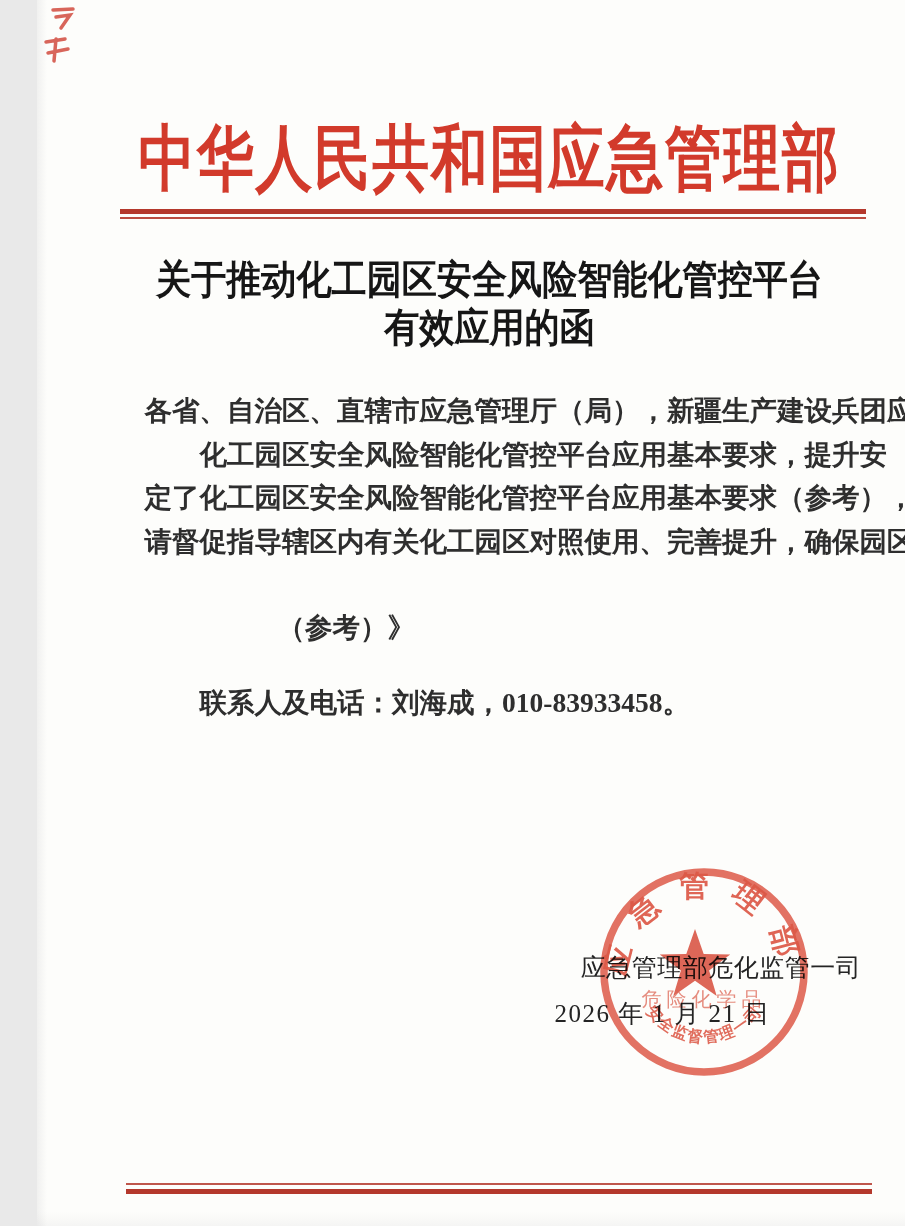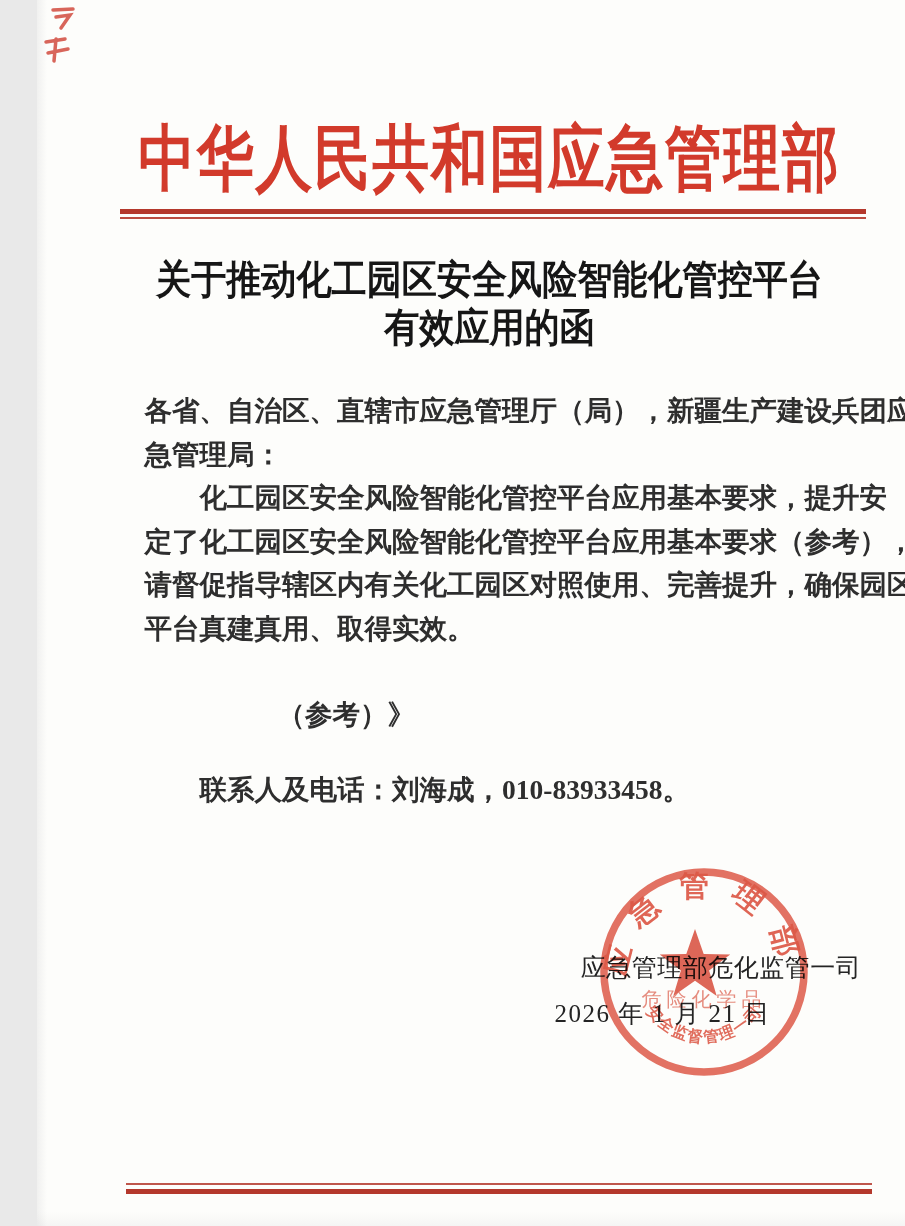--- a/index.html
+++ b/index.html
@@ -74,25 +74,23 @@
       <div class="thin"></div>
     </div>
 
     <div class="doc-title">
       <div>关于推动化工园区安全风险智能化管控平台</div>
       <div>有效应用的函</div>
     </div>
 
     <div class="doc-body">
       <div class="line">各省、自治区、直辖市应急管理厅（局），新疆生产建设兵团应</div>
-      <div class="line">急管理局：</div>
       <div class="line indent-2">化工园区安全风险智能化管控平台应用基本要求，提升安</div>
       <div class="line">定了化工园区安全风险智能化管控平台应用基本要求（参考），</div>
       <div class="line">请督促指导辖区内有关化工园区对照使用、完善提升，确保园区</div>
-      <div class="line">平台真建真用、取得实效。</div>
       <div class="gap-1"></div>
       <div class="line indent-5">（参考）》</div>
       <div class="gap-s"></div>
       <div class="line indent-2">联系人及电话：刘海成，010-83933458。</div>
     </div>
 
     <div class="signature">应急管理部危化监管一司</div>
     <div class="sign-date">2026 年 1 月 21 日</div>
 
     <svg class="seal" viewBox="0 0 222 222">

